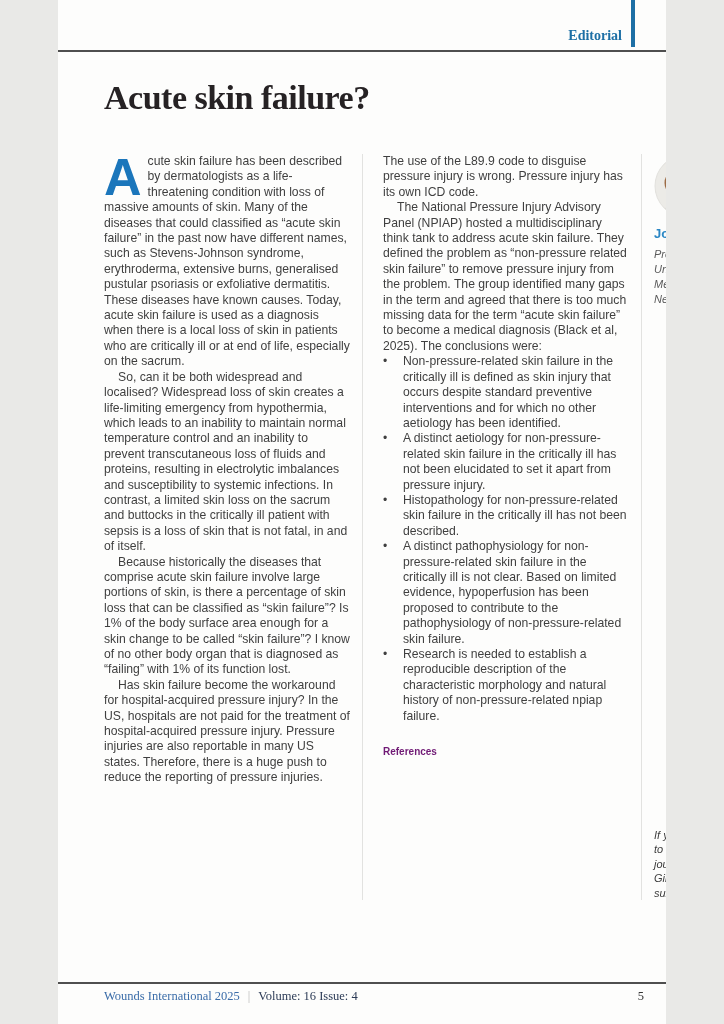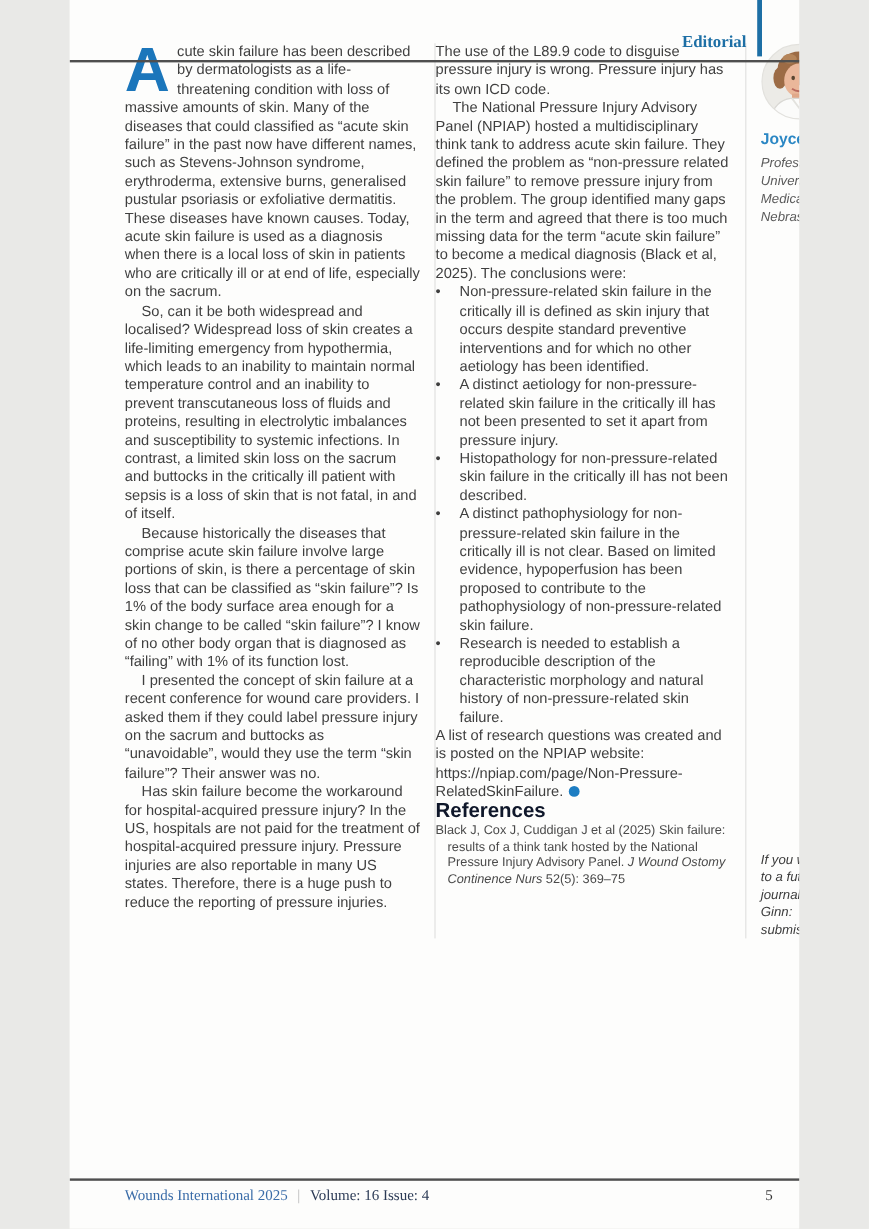--- a/index.html
+++ b/index.html
@@ -33,43 +33,43 @@
     letter-spacing:-0.5px;color:#262224;
   }
   
   .columns{
     display:flex;align-items:stretch;
     margin:36px 32px 0 46px;
     height:746px;
   }
   .col{font-size:12.2px;line-height:15.4px;text-align:left;}
   .col1{width:246px;flex:none;}
-  .col2{width:246px;flex:none;margin-left:12px;padding-left:0;border-left:1px solid #e2e2e0;}
+  .col2{width:246px;flex:none;margin-left:12px;padding-left:20px;border-left:1px solid #e2e2e0;}
   .sidebar{flex:1;margin-left:12px;padding-left:12px;border-left:1px solid #e2e2e0;display:flex;flex-direction:column;}
   .col p{margin:0 0 0 0;}
   .col p.indent{text-indent:14px;}
   .dropcap{
     float:left;
     font-size:52px;line-height:42px;
     padding:2px 6px 0 0;
     color:#1b76bb;font-weight:600;
   }
   
   .bullet-list{list-style:none;margin:0;padding:0;}
   .bullet-list li{display:flex;margin:0;}
   .bullet-list .marker{flex:none;width:20px;color:#3f3f3f;}
   .bullet-list .btext{flex:1;}
   .closing{margin-top:15px !important;}
   .dot{
     display:inline-block;width:9px;height:9px;border-radius:50%;
     background:#1d7dc2;margin-left:5px;vertical-align:-1px;
   }
   .refs-heading{
-    margin:0 0 3px 0;
-    font-size:17px;font-weight:bold;color:#0f172a;
+    margin:20px 0 3px 0;
+    font-size:10px;font-weight:bold;color:#701a75;
   }
   .ref{
     font-size:10.6px;line-height:13.6px;color:#4a4a4a;
     padding-left:10px;text-indent:-10px;
   }
   
   .avatar{width:64px;height:64px;margin:0 0 8px 0;}
   .author-name{font-size:13px;font-weight:bold;color:#2b87c4;margin-bottom:6px;}
   .affiliation{font-size:11px;line-height:15px;font-style:italic;color:#5a5a5a;}
   .contribute{
@@ -90,59 +90,57 @@
 </style>
 </head>
 <body>
 
 <div class="page">
 
   <span class="section-tag">Editorial</span>
   <span class="accent-bar"></span>
   <div class="header-rule"></div>
 
+  <h1 class="page-title">Acute skin failure?</h1>
 
   <main class="columns">
 
     <section class="col col1">
       <p><span class="dropcap">A</span><span>cute skin failure has been described by dermatologists as a life-threatening condition with loss of massive amounts of skin. Many of the diseases that could classified as “acute skin failure” in the past now have different names, such as Stevens-Johnson syndrome, erythroderma, extensive burns, generalised pustular psoriasis or exfoliative dermatitis. These diseases have known causes. Today, acute skin failure is used as a diagnosis when there is a local loss of skin in patients who are critically ill or at end of life, especially on the sacrum.</span></p>
       <p class="indent">So, can it be both widespread and localised? Widespread loss of skin creates a life-limiting emergency from hypothermia, which leads to an inability to maintain normal temperature control and an inability to prevent transcutaneous loss of fluids and proteins, resulting in electrolytic imbalances and susceptibility to systemic infections. In contrast, a limited skin loss on the sacrum and buttocks in the critically ill patient with sepsis is a loss of skin that is not fatal, in and of itself.</p>
       <p class="indent">Because historically the diseases that comprise acute skin failure involve large portions of skin, is there a percentage of skin loss that can be classified as “skin failure”? Is 1% of the body surface area enough for a skin change to be called “skin failure”? I know of no other body organ that is diagnosed as “failing” with 1% of its function lost.</p>
-      <p class="indent">I presented the concept of skin failure at a recent conference for wound care providers. I asked them if they could label pressure injury on the sacrum and buttocks as “unavoidable”, would they use the term “skin failure”? Their answer was no.</p>
       <p class="indent">Has skin failure become the workaround for hospital-acquired pressure injury? In the US, hospitals are not paid for the treatment of hospital-acquired pressure injury. Pressure injuries are also reportable in many US states. Therefore, there is a huge push to reduce the reporting of pressure injuries.</p>
     </section>
 
     <section class="col col2">
       <p>The use of the L89.9 code to disguise pressure injury is wrong. Pressure injury has its own ICD code.</p>
       <p class="indent">The National Pressure Injury Advisory Panel (NPIAP) hosted a multidisciplinary think tank to address acute skin failure. They defined the problem as “non-pressure related skin failure” to remove pressure injury from the problem. The group identified many gaps in the term and agreed that there is too much missing data for the term “acute skin failure” to become a medical diagnosis (Black et al, 2025). The conclusions were:</p>
       <ul class="bullet-list">
         <li>
             <span class="marker">•</span>
             <span class="btext">Non-pressure-related skin failure in the critically ill is defined as skin injury that occurs despite standard preventive interventions and for which no other aetiology has been identified.</span>
           </li>
         <li>
             <span class="marker">•</span>
-            <span class="btext">A distinct aetiology for non-pressure-related skin failure in the critically ill has not been presented to set it apart from pressure injury.</span>
+            <span class="btext">A distinct aetiology for non-pressure-related skin failure in the critically ill has not been elucidated to set it apart from pressure injury.</span>
           </li>
         <li>
             <span class="marker">•</span>
             <span class="btext">Histopathology for non-pressure-related skin failure in the critically ill has not been described.</span>
           </li>
         <li>
             <span class="marker">•</span>
             <span class="btext">A distinct pathophysiology for non-pressure-related skin failure in the critically ill is not clear. Based on limited evidence, hypoperfusion has been proposed to contribute to the pathophysiology of non-pressure-related skin failure.</span>
           </li>
         <li>
             <span class="marker">•</span>
-            <span class="btext">Research is needed to establish a reproducible description of the characteristic morphology and natural history of non-pressure-related skin failure.</span>
+            <span class="btext">Research is needed to establish a reproducible description of the characteristic morphology and natural history of non-pressure-related npiap failure.</span>
           </li>
       </ul>
-      <p><span>A list of research questions was created and is posted on the NPIAP website: https://npiap.com/page/Non-Pressure-RelatedSkinFailure.</span><span class="dot"></span></p>
       <h3 class="refs-heading">References</h3>
-      <p class="ref"><span>Black J, Cox J, Cuddigan J et al (2025) Skin failure: results of a think tank hosted by the National Pressure Injury Advisory Panel. </span><em>J Wound Ostomy Continence Nurs</em><span> 52(5): 369–75</span></p>
     </section>
 
     <aside class="sidebar">
       <div class="avatar">
         <svg viewBox="0 0 64 64" width="64" height="64">
           <defs>
               <clipPath id="pc">
                 <circle cx="32" cy="32" r="31"></circle>
               </clipPath>
             </defs>

